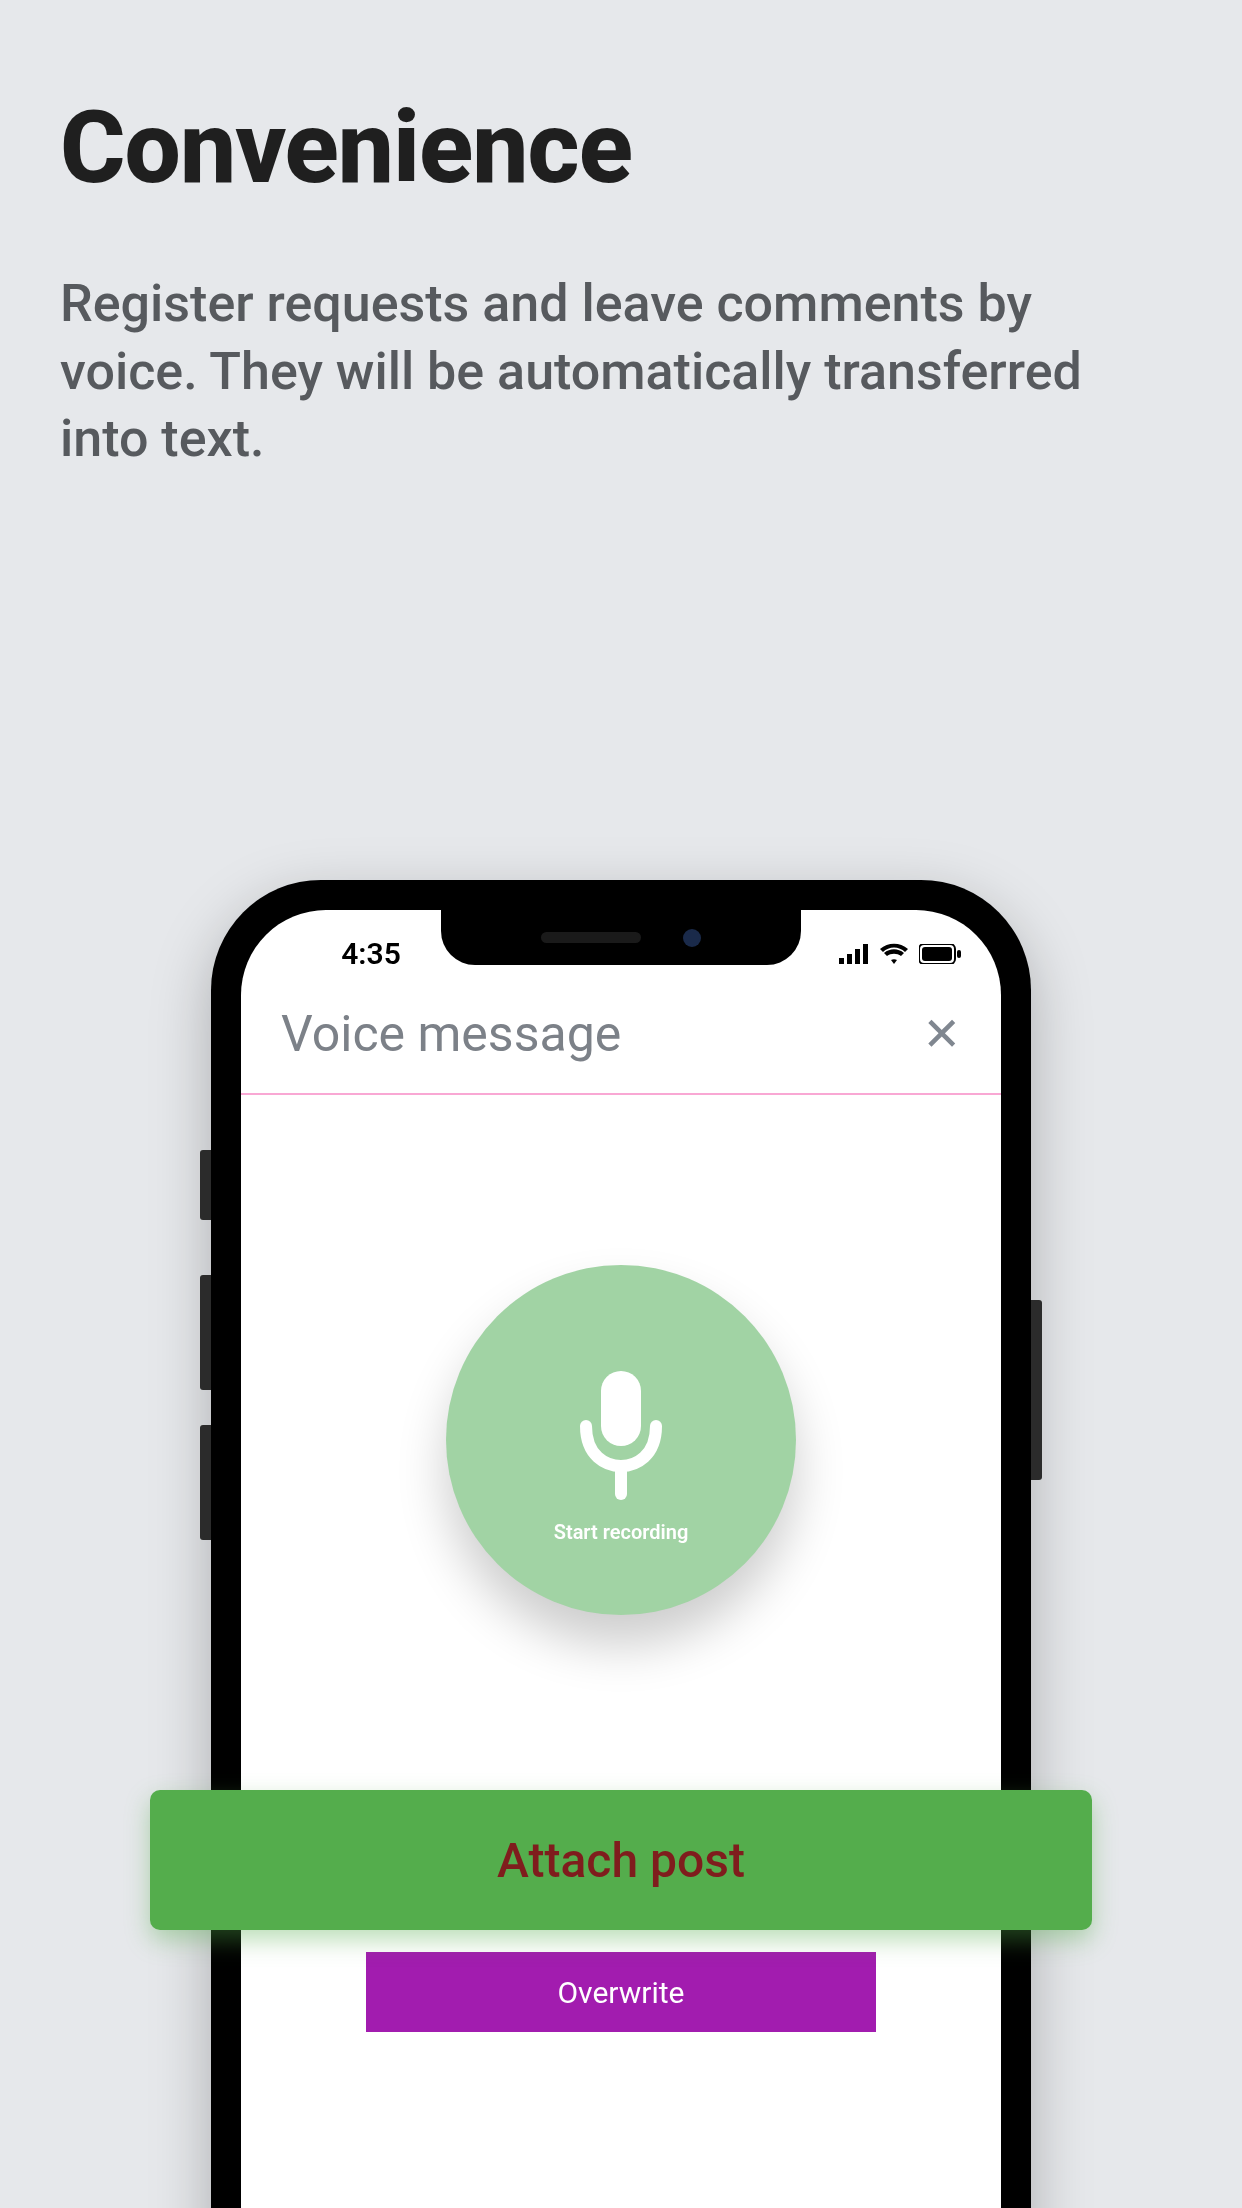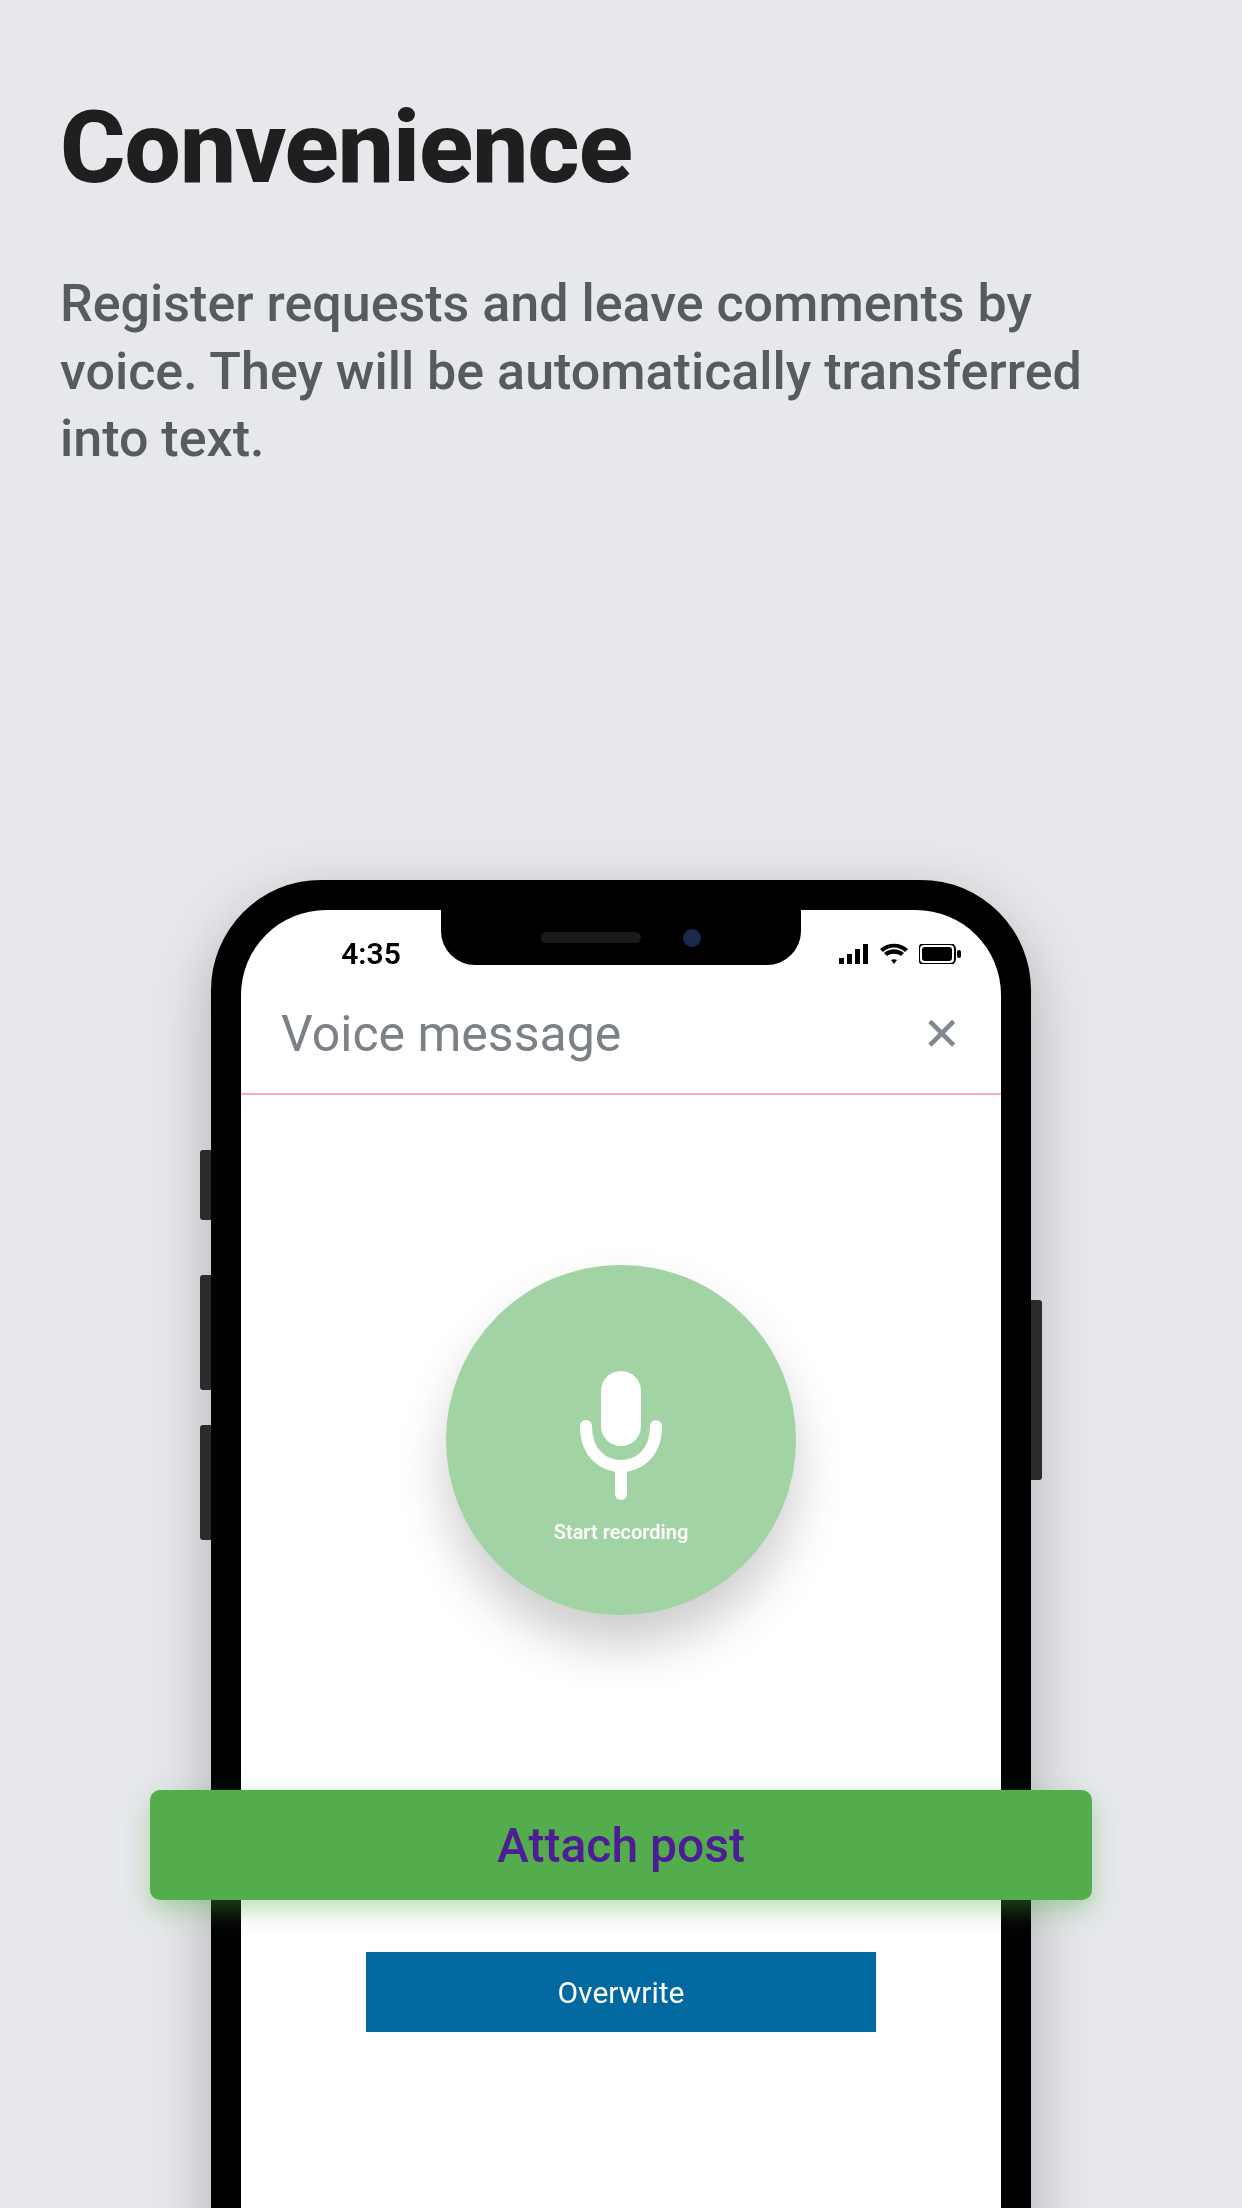--- a/index.html
+++ b/index.html
@@ -166,43 +166,43 @@
     font-weight:600;
     margin-top:10px;
   }
 
   
   .attach-btn {
     position:absolute;
     top: 1790px;
     left: 150px;
     right: 150px;
-    height: 110px;
+    height: 140px;
     background: #54ad4c;
     border-radius: 10px;
     display:flex;
     justify-content:center;
     align-items:center;
-    color:#4c1d95;
+    color:#7f1d1d;
     font-size:48px;
     font-weight:500;
     box-shadow: 0 10px 25px rgba(84,173,76,0.4);
     cursor:pointer;
     z-index:20;
   }
 
   
   .overwrite-btn {
     position:absolute;
     top: 1952px;
     left: 50%;
     transform:translateX(-50%);
     width: 510px;
     height: 80px;
-    background:#0369a1;
+    background:#a21caf;
     color:#fff;
     display:flex;
     justify-content:center;
     align-items:center;
     font-size:30px;
     cursor:pointer;
     z-index:15;
   }
 </style>
 </head>

